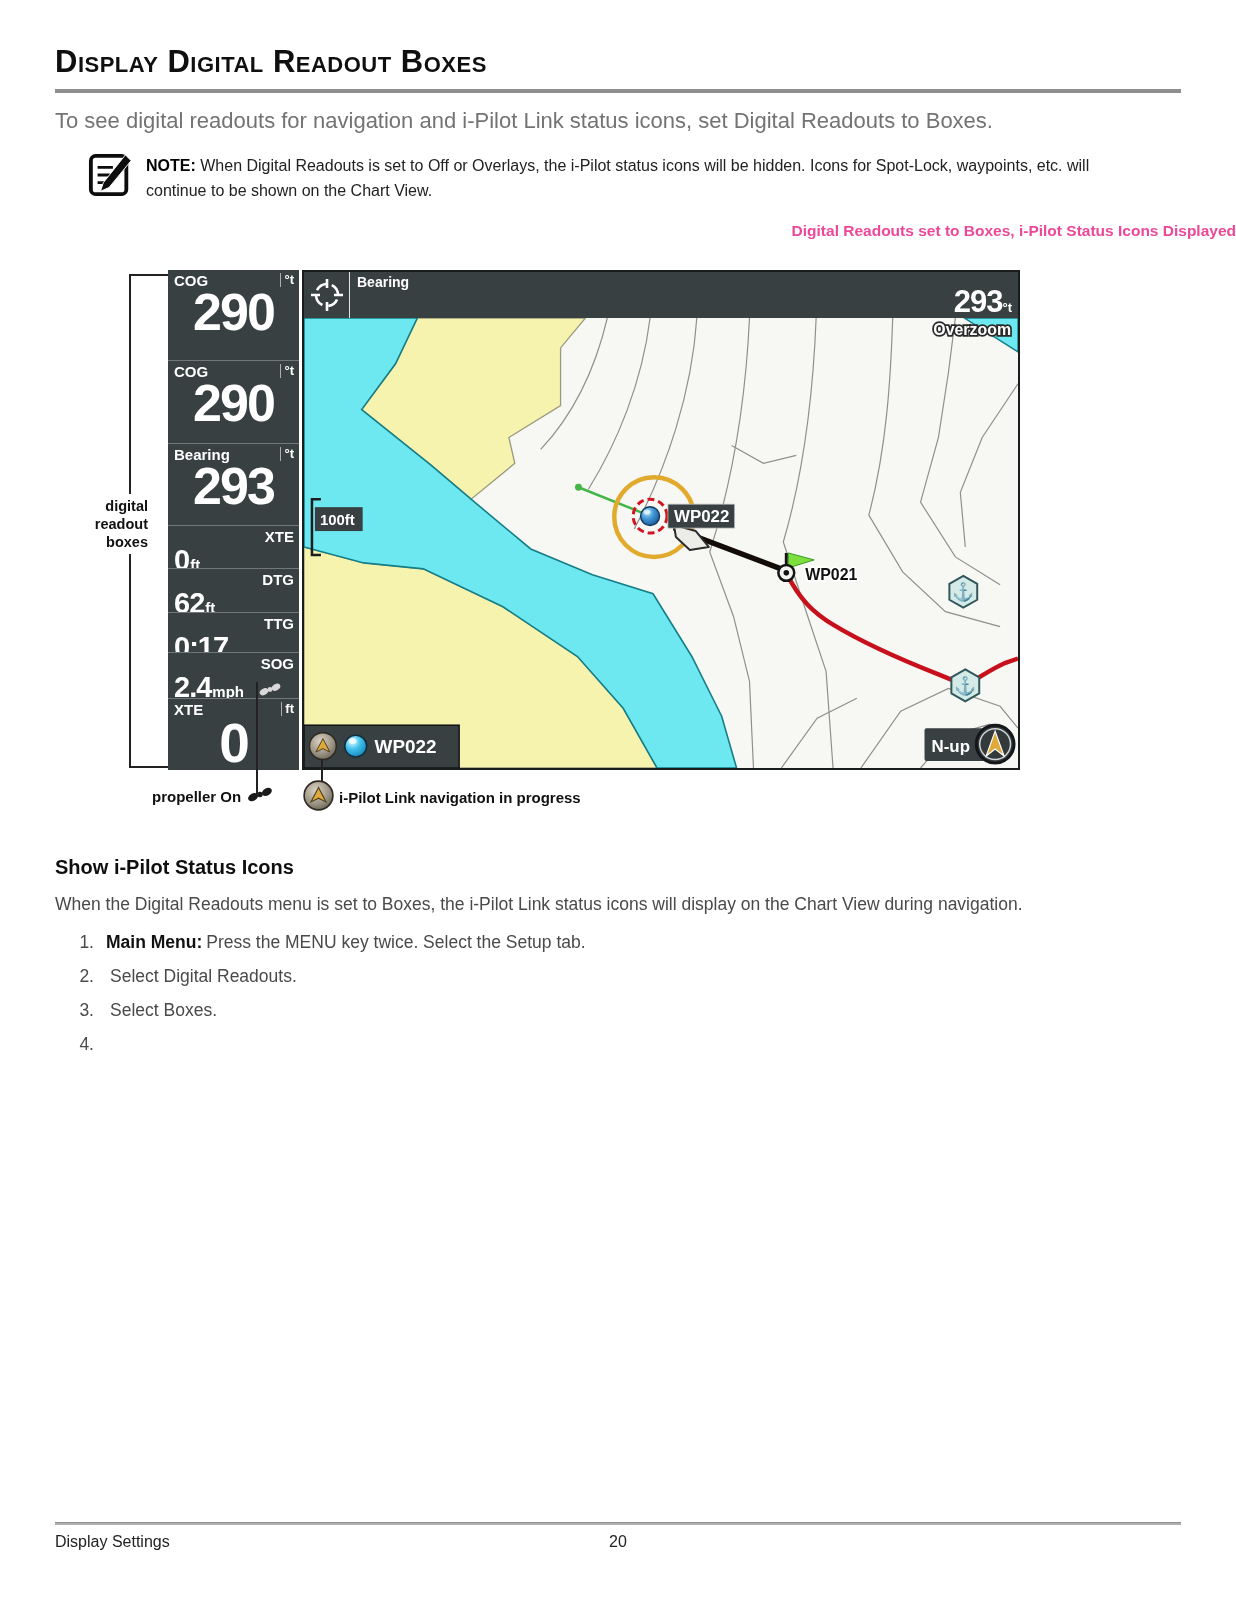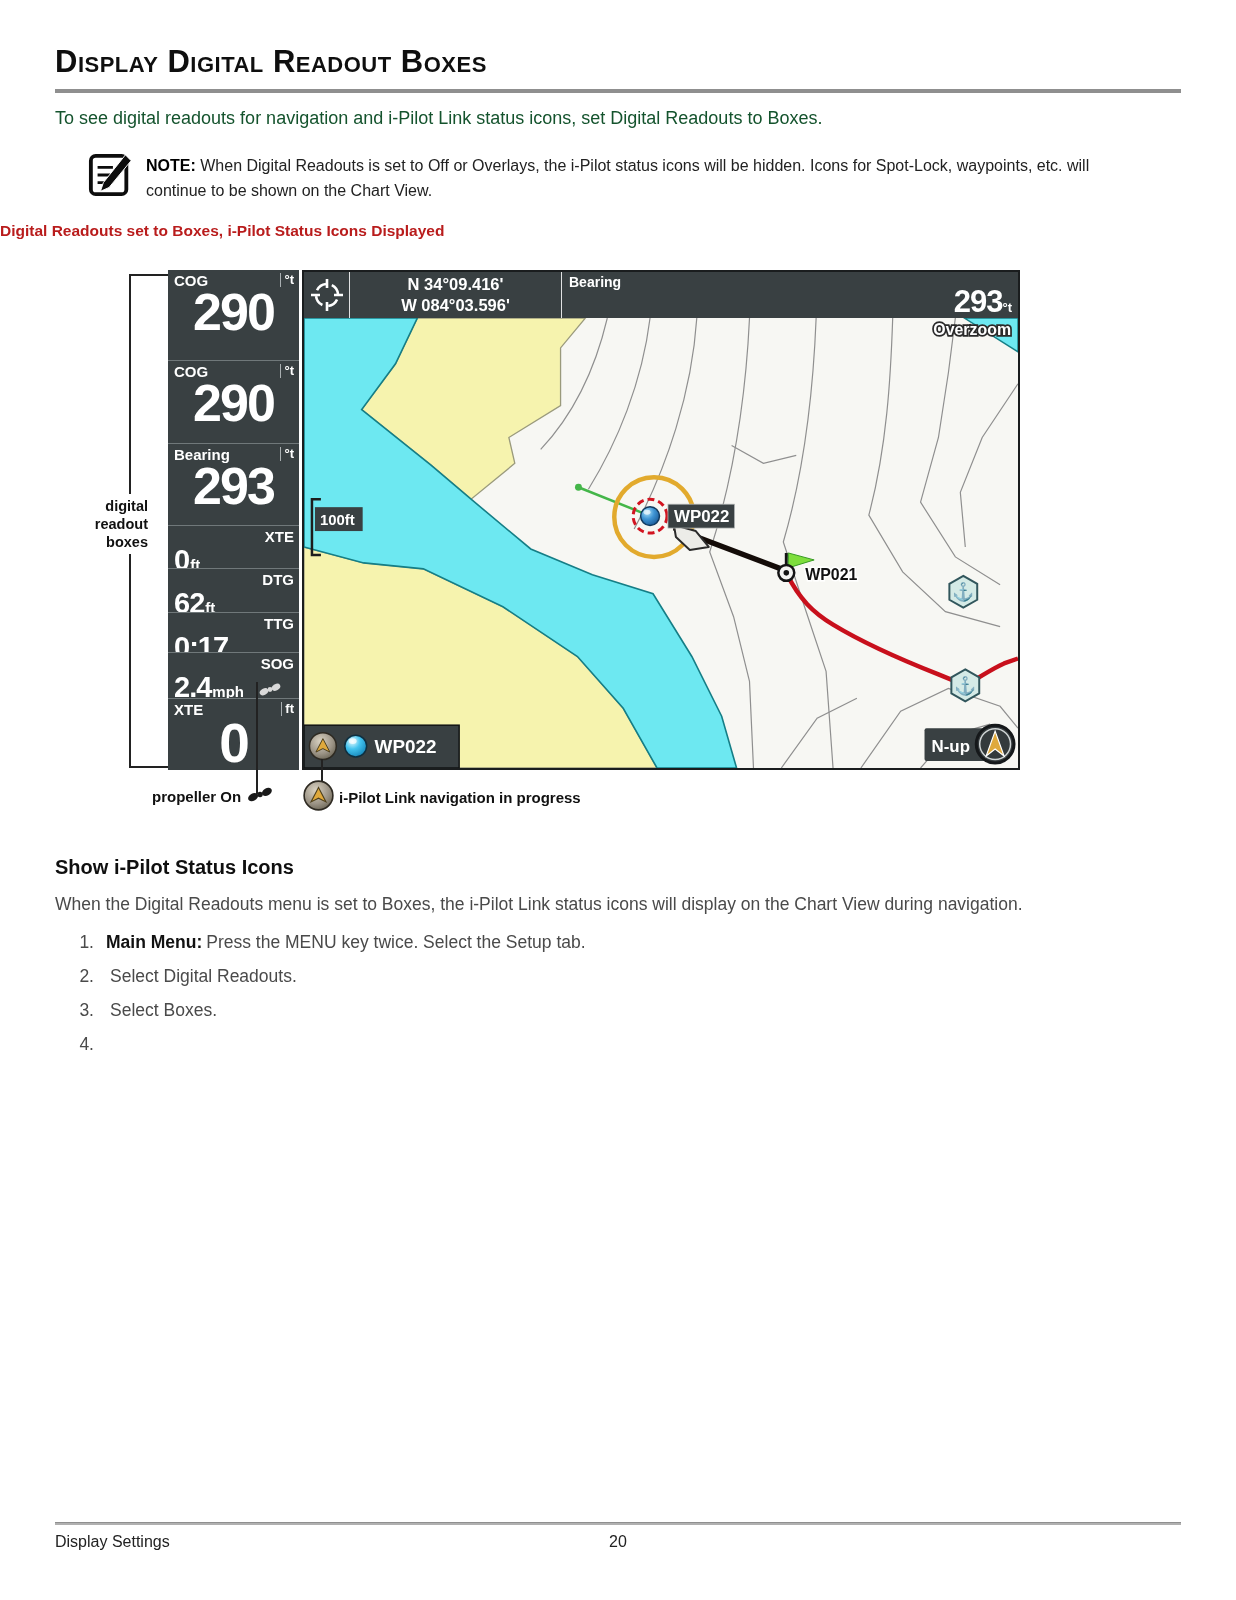--- a/index.html
+++ b/index.html
@@ -1,28 +1,28 @@
 <!DOCTYPE html>
 <html style="--panelDark: #394042; --water: #6de8f1; --waterEdge: #157e86; --land: #f6f3ae; --landEdge: #9a9a7c; --seaWhite: #f7f7f3; --contour: #8f8f8f; --routeRed: #c8101c; --trackGreen: #44b649; --ringOrange: #e2aa2d; --gold: #dfa93c;"><head>
 <meta charset="utf-8">
 <style>
   * { margin:0; padding:0; box-sizing:border-box; }
   body { background:#e8e8e8; font-family:"Liberation Sans", sans-serif; }
   .page { position:relative; width:1236px; height:1600px; background:#ffffff; overflow:hidden; margin:0 auto; }
 
   .title { position:absolute; left:55px; top:44px; font-size:31px; font-weight:bold; font-variant:small-caps; letter-spacing:.5px; color:#0f0f0f; }
   .title-rule { position:absolute; left:55px; top:89px; width:1126px; height:4px; background:#8f8f8f; }
-  .intro { position:absolute; left:55px; top:108px; width:1100px; font-size:18px; color:#14532d; }
+  .intro { position:absolute; left:55px; top:108px; width:1100px; font-size:22px; color:#737373; }
 
   .note { position:absolute; left:88px; top:152px; width:1050px; display:flex; gap:12px; }
   .note-icon { flex:0 0 46px; }
   .note-text { font-size:16px; line-height:1.55; color:#222; padding-top:2px; }
   .note-text b { color:#000; }
 
-  .caption { position:absolute; left:0; top:222px; width:1236px; text-align:left; font-size:15.5px; font-weight:bold; color:#b91c1c; }
+  .caption { position:absolute; left:0; top:222px; width:1236px; text-align:right; font-size:15.5px; font-weight:bold; color:#ec4899; }
 
   .figure { position:absolute; left:0; top:262px; width:1236px; height:560px; }
   .bracket { position:absolute; background:#222; }
   .fig-label { position:absolute; left:84px; top:232px; width:64px; text-align:right; font-size:14.5px; font-weight:bold; line-height:1.25; color:#111; background:#fff; padding:3px 0; z-index:2; }
 
   .chart { position:absolute; left:168px; top:8px; width:852px; height:500px; display:flex; }
 
   .ro-col { width:131px; margin-right:3px; display:flex; flex-direction:column; }
   .ro-box { background:var(--panelDark); color:#fff; position:relative; border-top:1px solid #70787a; overflow:hidden; }
   .ro-box:first-child { border-top:none; }
@@ -194,24 +194,20 @@
       </div>
 
       <div class="map-wrap">
         <div class="top-bar">
           <div class="tb-cell tb-pos-icon tb-sep">
             <svg width="34" height="34" viewBox="-17 -17 34 34" fill="none" stroke="#fff" stroke-width="2.6">
               <circle r="11" stroke-dasharray="11.3 6" transform="rotate(24)"></circle>
               <path d="M0,-16 V-7 M0,16 V7 M-16,0 H-7 M16,0 H7"></path>
             </svg>
           </div>
-          <div class="tb-cell tb-coords tb-sep">
-            <span>N 34°09.416'</span>
-            <span>W 084°03.596'</span>
-          </div>
           <div class="tb-cell tb-bear">
             <span class="tb-label">Bearing</span>
             <span class="tb-value"><span>293</span><span class="u">°t</span></span>
           </div>
         </div>
 
         <svg width="714" height="450" viewBox="0 0 718 452" preserveAspectRatio="none" style="display:block">
           <rect width="718" height="452" style="fill:var(--seaWhite)"></rect>
           <path d="M114,0 L283,0 L258,30 L258,88 L206,120 L212,146 L168,182 L128,148 L58,92 L92,46 Z" style="fill:var(--land);stroke:var(--landEdge)" stroke-width="1.3"></path>
           <path d="M0,230 L60,246 L120,252 L200,290 L275,340 L321,392 L355,452 L0,452 Z" style="fill:var(--land);stroke:var(--landEdge)" stroke-width="1.3"></path>

